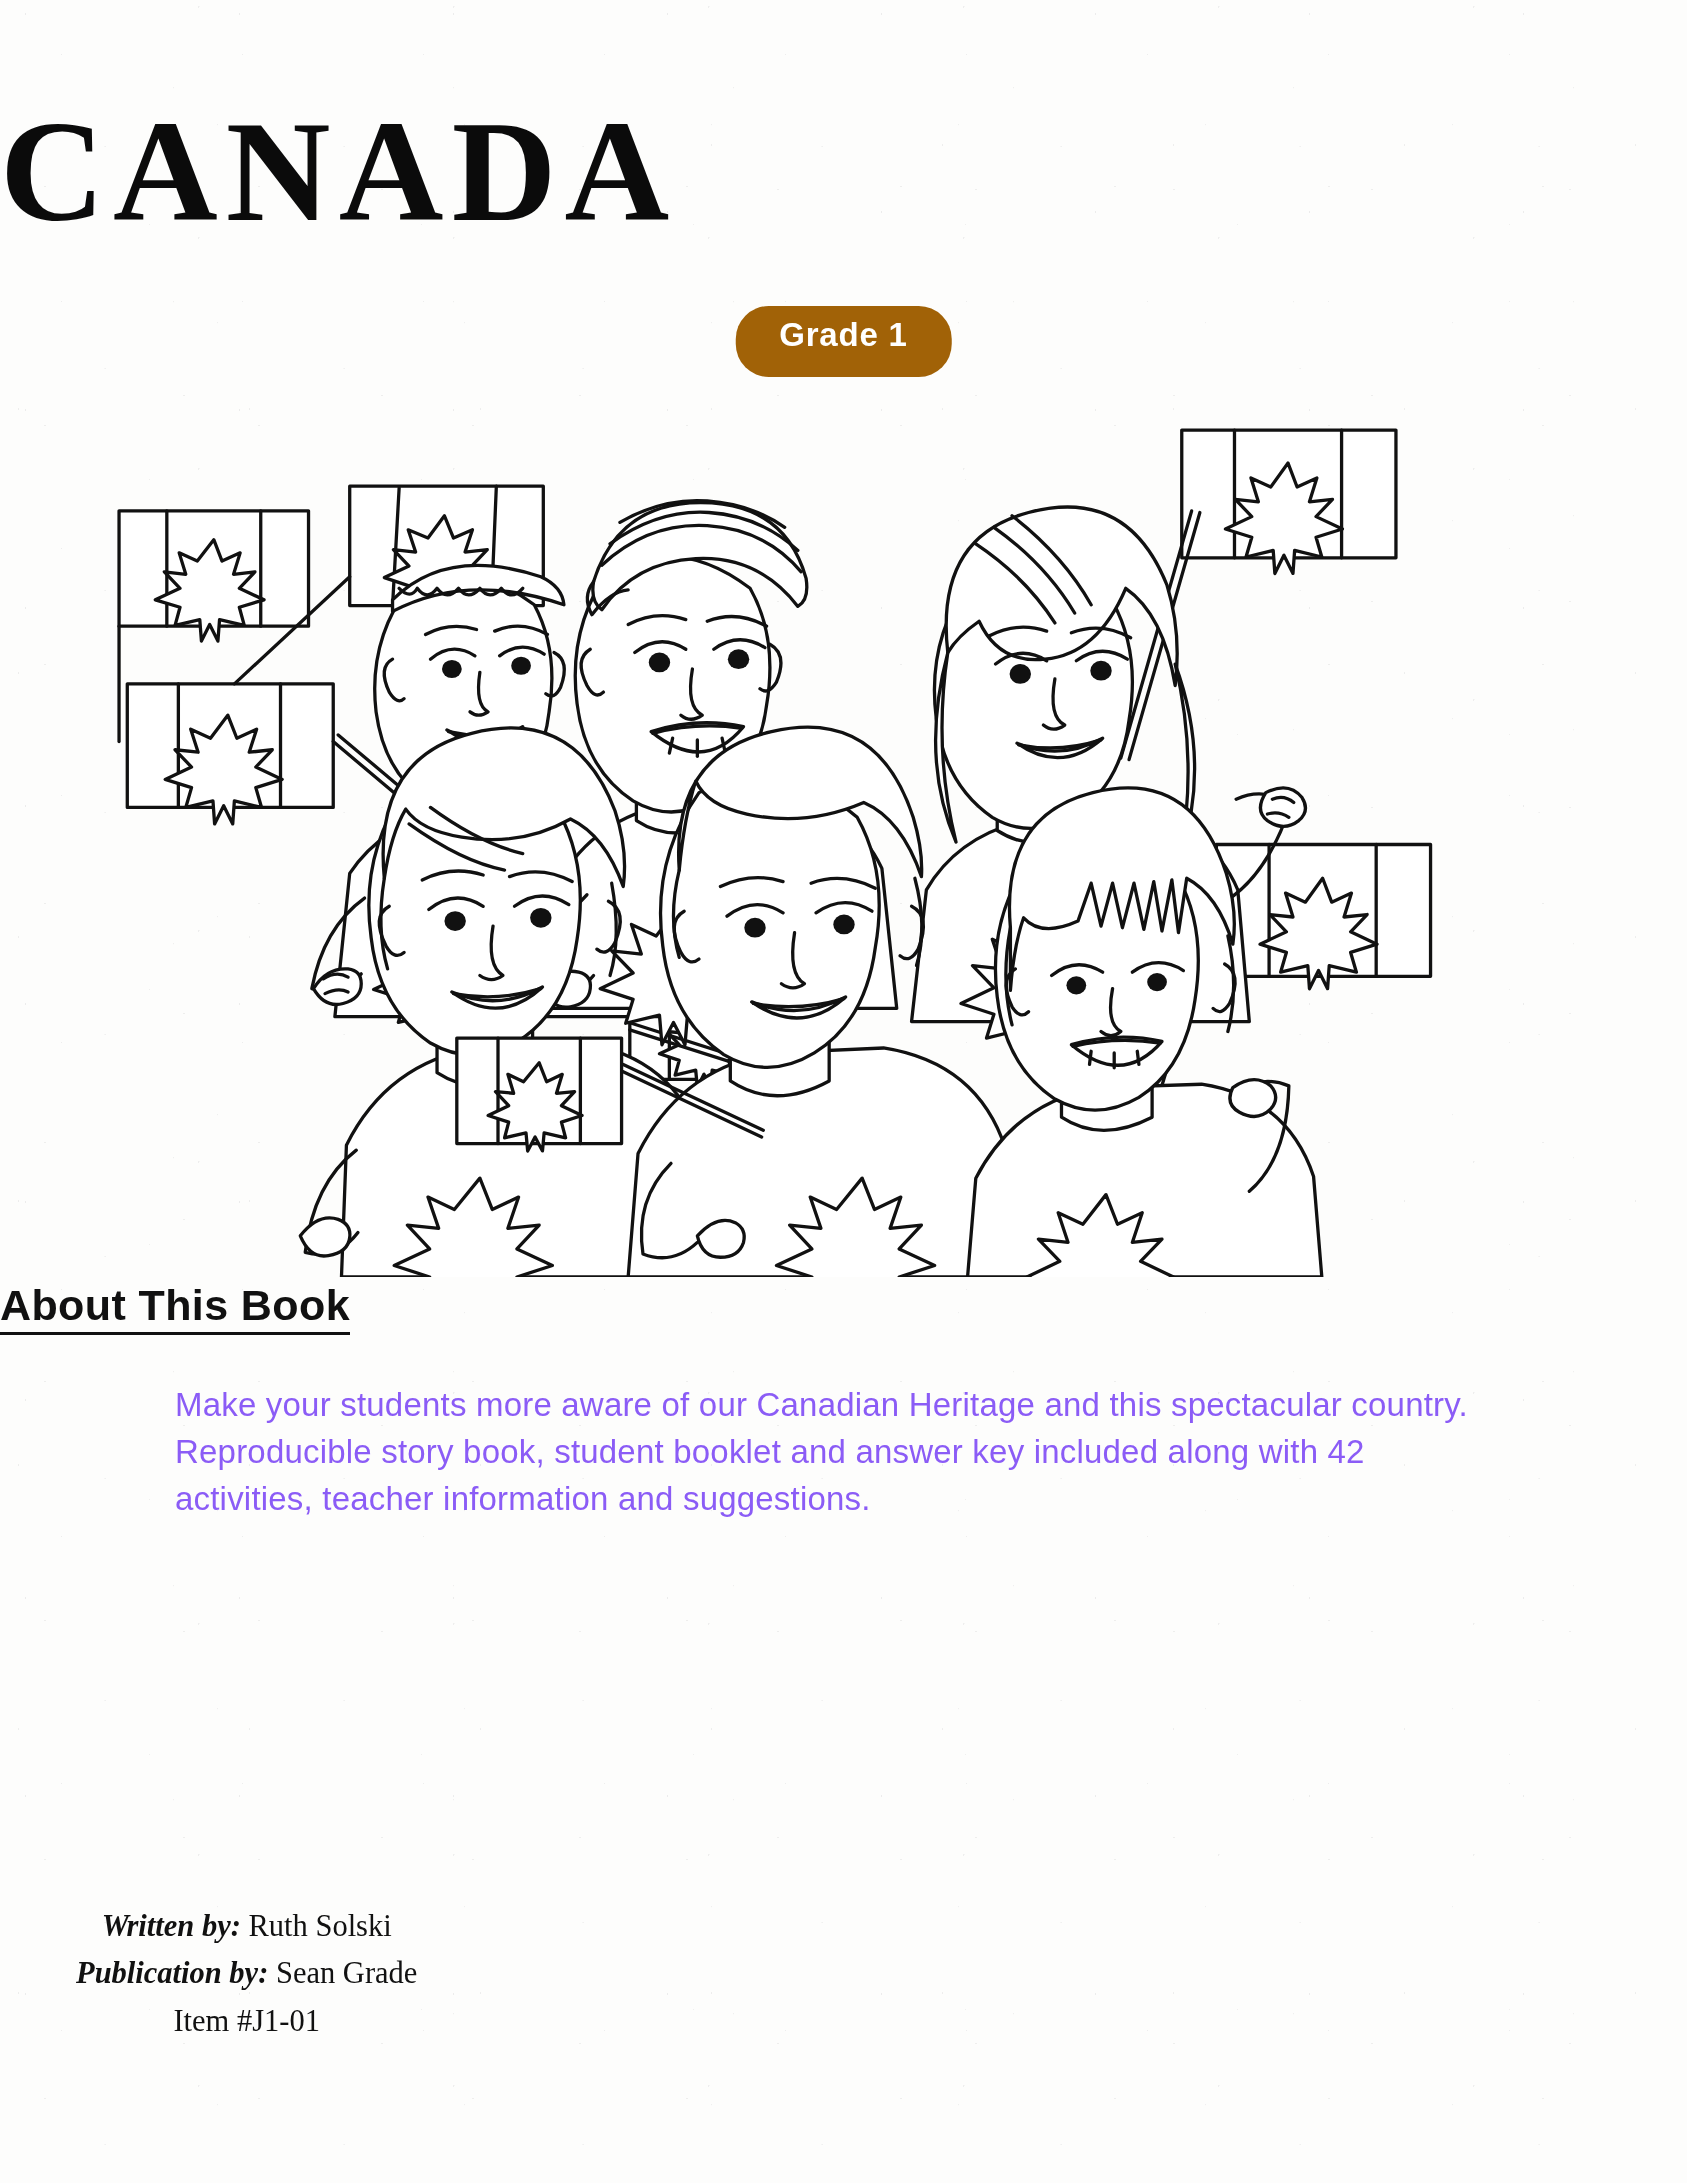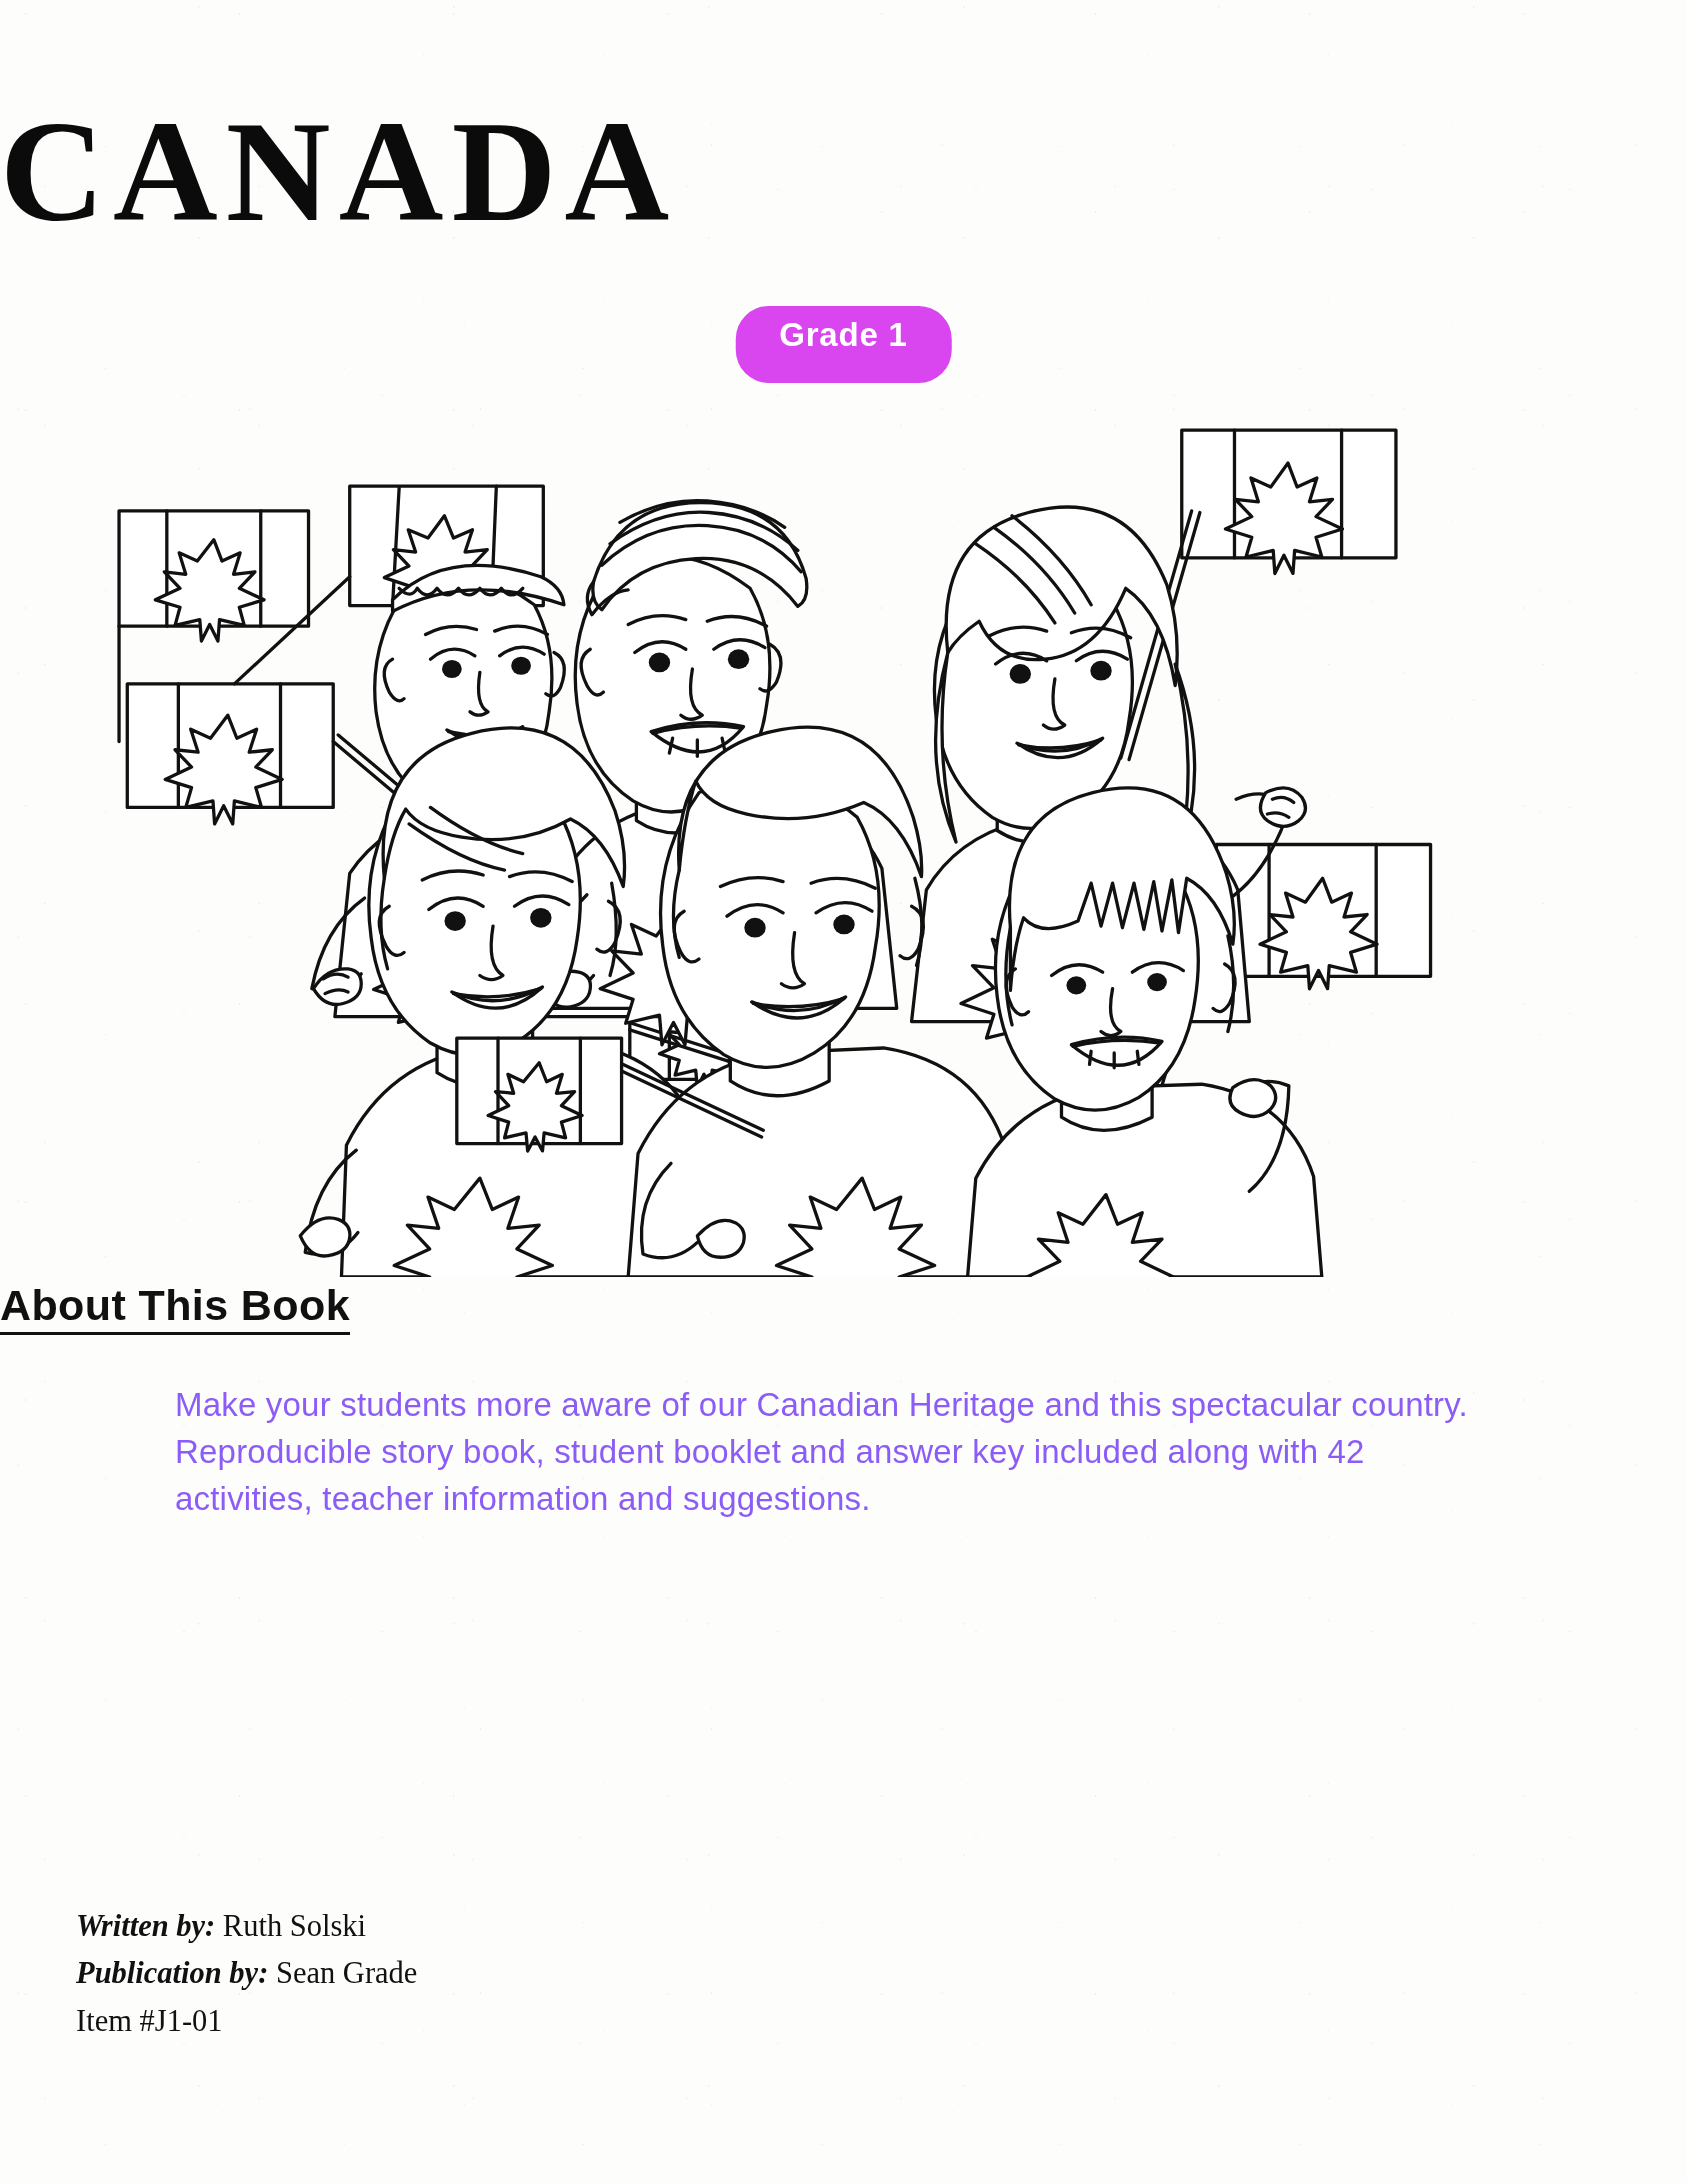--- a/index.html
+++ b/index.html
@@ -57,24 +57,24 @@
     letter-spacing: 8.2px;
     line-height: 1;
     color: #0b0b0b;
   }
 
   .grade-pill {
     position: absolute;
     top: 306px;
     left: 50%;
     transform: translateX(-50%);
-    background: #d946ef;
+    background: #a16207;
     color: #ffffff;
     border-radius: 33px;
-    padding: 10px 44px 29px 44px;
+    padding: 10px 44px 23px 44px;
     font-family: "Liberation Sans", sans-serif;
     font-weight: bold;
     font-size: 33px;
     letter-spacing: 0.8px;
   }
 
   
   .illustration {
     position: absolute;
     top: 412px;
@@ -114,21 +114,21 @@
   }
 
   
   .footer-left {
     position: absolute;
     left: 76px;
     bottom: 138px;
     font-family: "Liberation Serif", serif;
     font-size: 30.5px;
     line-height: 1.55;
-    text-align: left;
+    text-align: center;
   }
   .footer-right {
     position: absolute;
     right: 76px;
     bottom: 138px;
     font-family: "Liberation Serif", serif;
     font-size: 30.5px;
     line-height: 1.55;
     text-align: right;
     font-style: italic;

